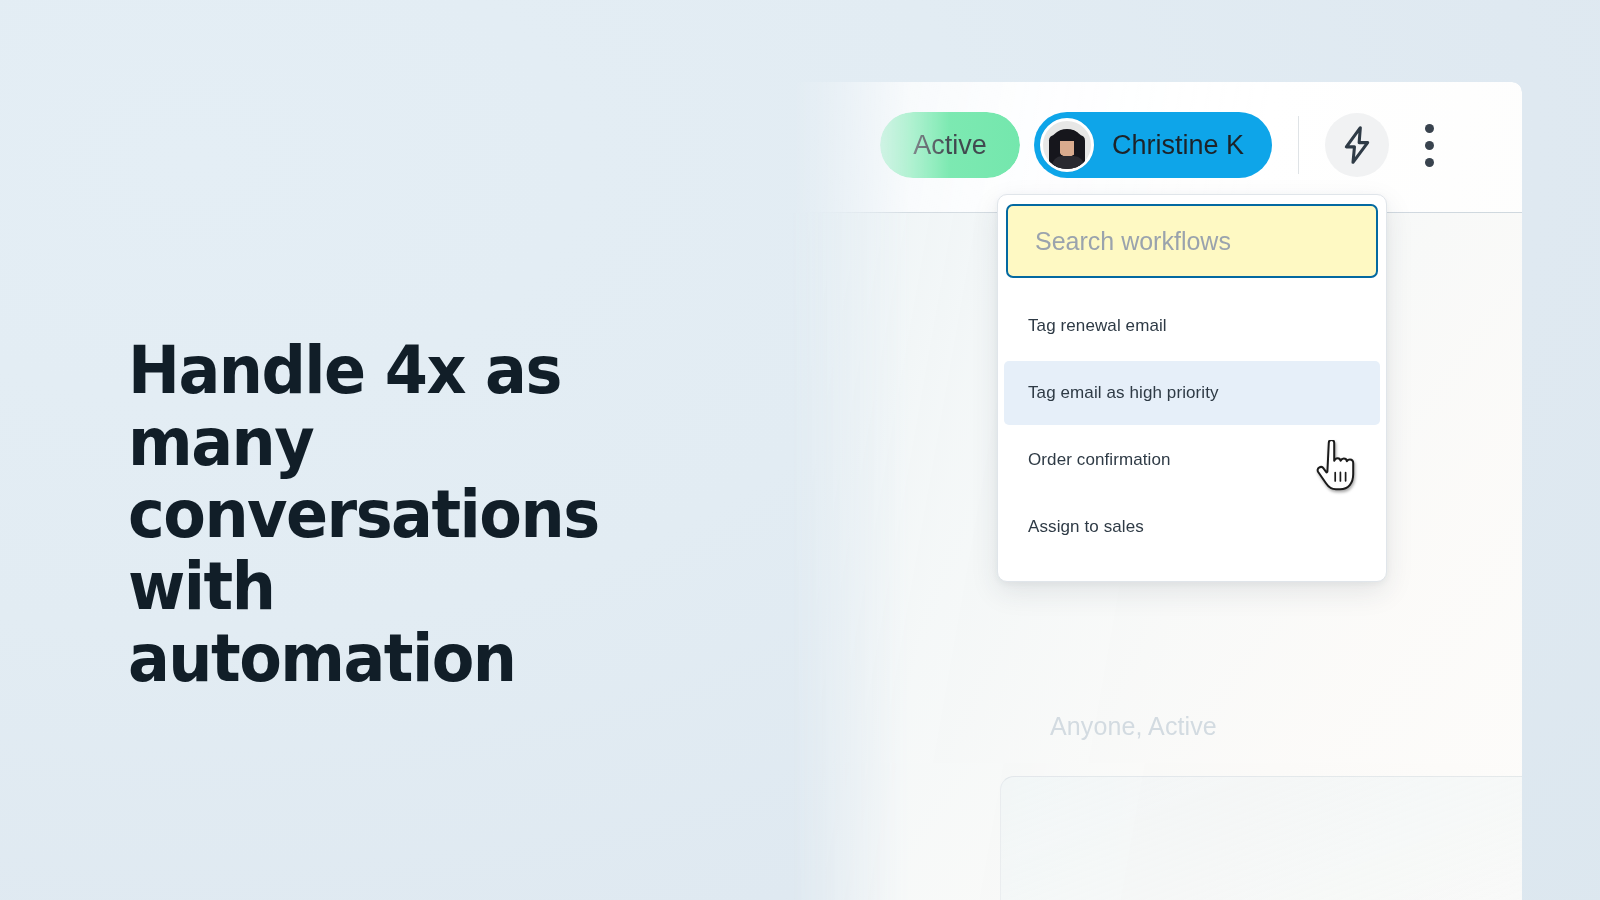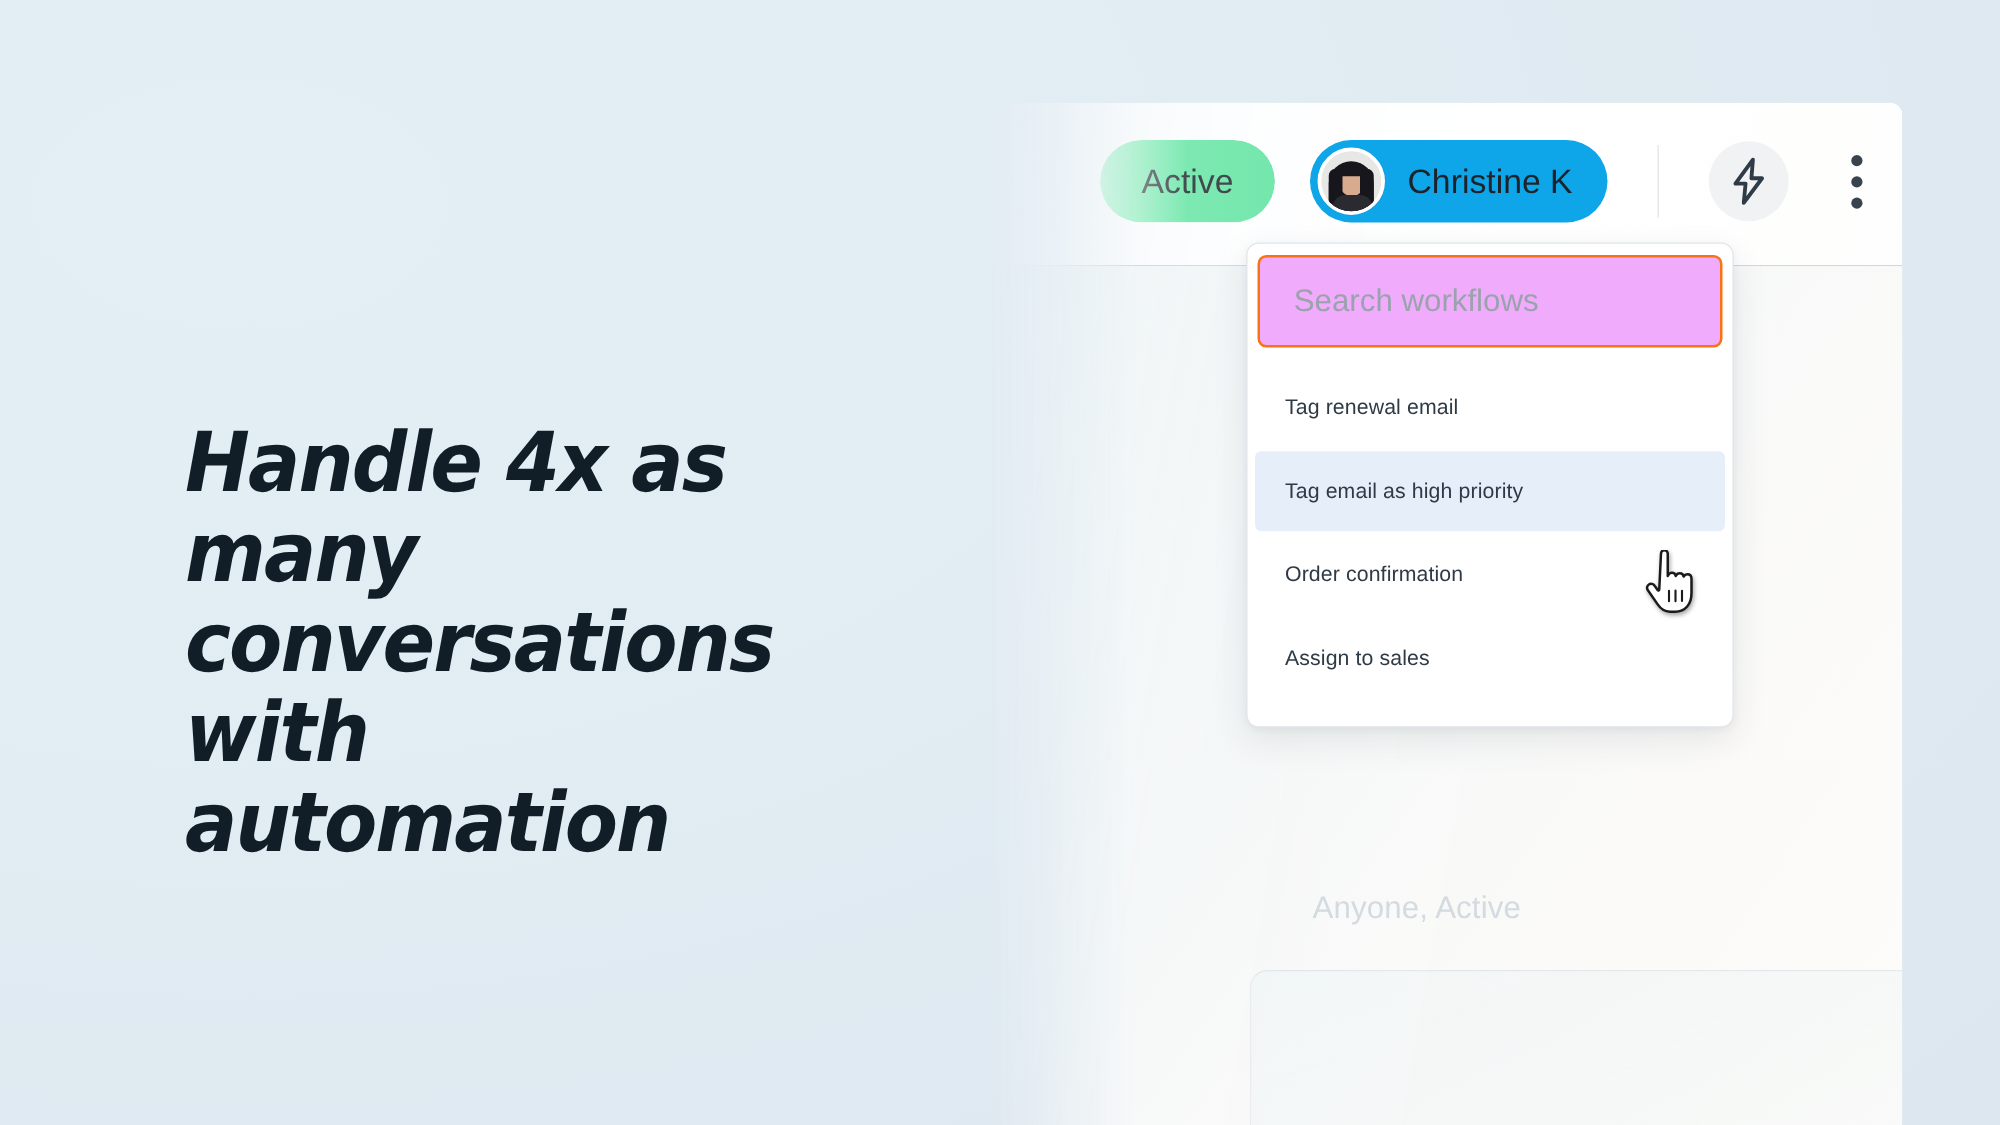--- a/index.html
+++ b/index.html
@@ -11,23 +11,22 @@
   }
   body {
     background:
       radial-gradient(120% 130% at 12% 18%, #e4eef5 0%, #e2ecf3 40%, #dfe9f1 70%, #dce7ef 100%);
     position:relative;
   }
 
   
   .hero {
     position:absolute;
-    left:148px; top:335px;
+    left:128px; top:335px;
     width:640px;
-    font-style:italic;
   }
   .hero-title {
     font-family:"DejaVu Sans", sans-serif;
     font-weight:700;
     font-size:66px;
     line-height:72px;
     letter-spacing:-1.6px;
     color:#111e28;
     transform: scaleX(0.94);
     transform-origin: left center;
@@ -76,21 +75,21 @@
     font-size:25px;
     color:#d3dbe1;
     letter-spacing:0.1px;
     white-space:nowrap;
   }
 
   
   .header-controls {
     position:absolute;
     left:880px; top:112px;
-    display:flex; align-items:center; gap:28px;
+    display:flex; align-items:center; gap:14px;
     z-index:5;
   }
   .status-pill {
     height:66px;
     min-width:140px;
     padding:0 26px;
     border-radius:33px;
     background:linear-gradient(90deg, #8fedbd 0%, #7de9b2 45%, #74e7ad 100%);
     display:flex; align-items:center; justify-content:center;
     font-size:27px;
@@ -190,27 +189,27 @@
     border:1px solid #e0e5ea;
     border-radius:10px;
     box-shadow:0 10px 28px rgba(36,50,66,0.10), 0 2px 6px rgba(36,50,66,0.05);
     padding:9px 0 22px 0;
     z-index:10;
   }
   .search-wrap { padding:0 8px; }
   .search-input {
     width:100%;
     height:74px;
-    border:2px solid #f97316;
+    border:2px solid #0369a1;
     border-radius:7px;
     padding:0 27px;
     font-size:25px;
     font-family:"Liberation Sans", sans-serif;
     color:#2e3a45;
-    background:#f0abfc;
+    background:#fef9c3;
     outline:none;
   }
   .search-input::placeholder { color:#9aa3ad; }
   .wf-list { margin-top:16px; }
   .wf-item {
     height:64px;
     display:flex; align-items:center;
     padding:0 30px;
     font-size:17px;
     color:#2e3a45;

